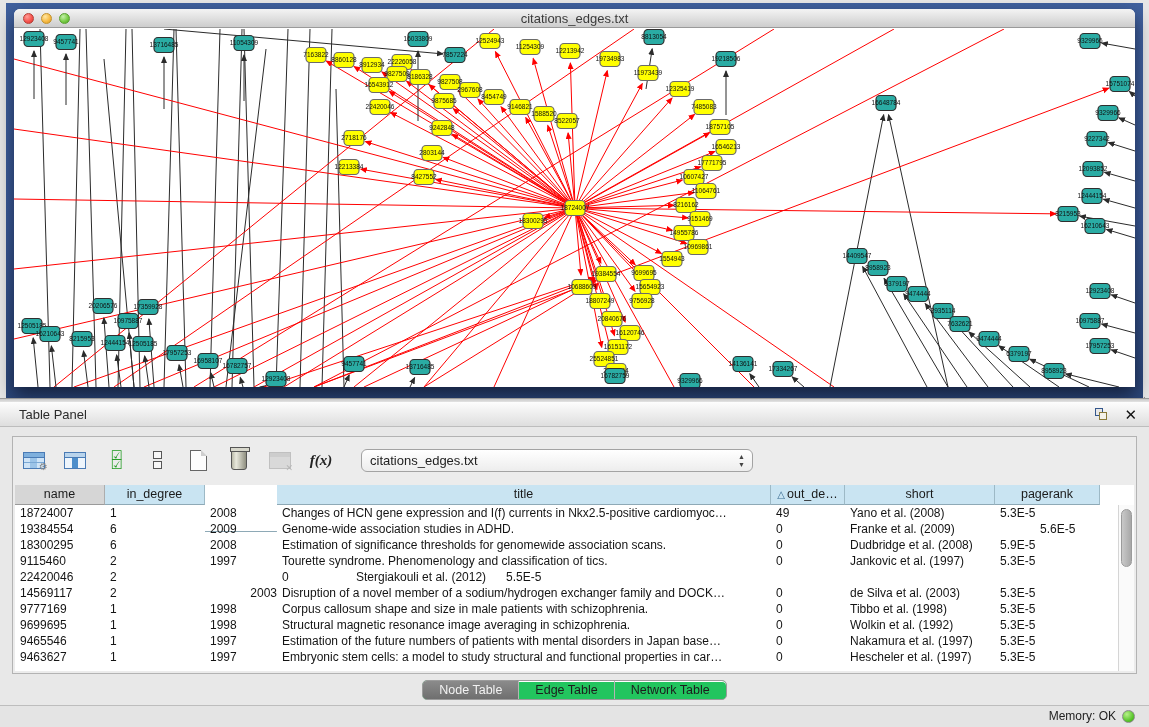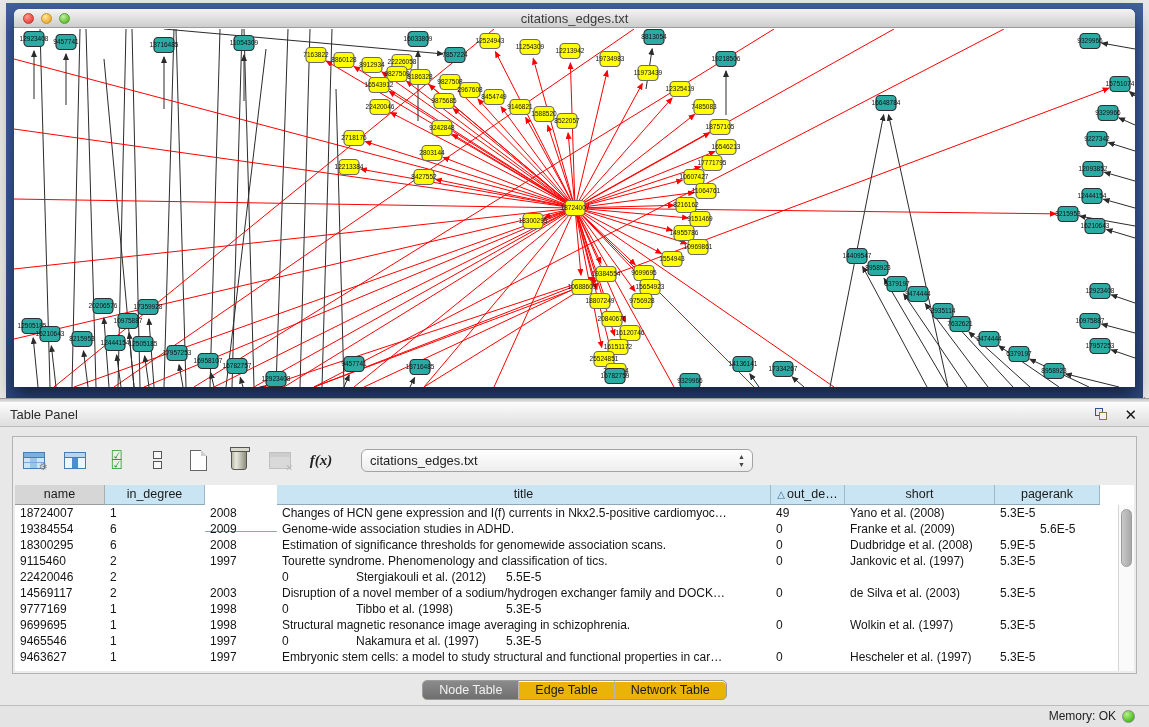--- a/index.html
+++ b/index.html
@@ -32,21 +32,21 @@
   .tl.grn   { left:45px; background:radial-gradient(circle at 35% 30%,#c3f0a9,#73c940 60%,#4f9e28); border:1px solid #59a132;}
   .canvas { position:absolute; left:0; top:20px; width:1121px; height:358px; background:#fff; overflow:hidden; }
   .canvas svg { display:block; }
   
   .splitter { position:absolute; left:0; top:398px; width:1149px; height:4px;
     background:linear-gradient(180deg,#c9c9c9,#e3e3e3); border-top:1px solid #9a9a9a;}
   
   .table-panel { position:absolute; left:0; top:402px; width:1149px; height:325px; background:#e8e8e8; }
   .tp-header { height:25px; background:linear-gradient(180deg,#fdfdfd,#dedede);
     border-bottom:1px solid #bdbdbd; position:relative; }
-  .tp-header .tp-title { font-size:13px; color:#2b2b2b; line-height:25px; padding-left:10px; }
+  .tp-header .tp-title { font-size:13px; color:#2b2b2b; line-height:25px; padding-left:19px; }
   .float-ic { position:absolute; right:40px; top:6px; width:14px; height:13px; cursor:pointer; }
   .float-ic .sq1 { position:absolute; left:0; top:0; width:8px; height:8px; border:1px solid #33568c; background:#e8e8e8;}
   .float-ic .sq2 { position:absolute; left:4px; top:4px; width:8px; height:8px; border:1px solid #8a7a3a; background:#f4f2ea;}
   .close-ic { position:absolute; right:12px; top:4px; font-size:15px; font-weight:bold; color:#111; cursor:pointer;}
   
   .tbox { position:absolute; left:12px; top:34px; width:1125px; height:238px;
     border:1px solid #b3b3b3; background:#ececec; }
   .toolbar { position:absolute; left:6px; top:4px; height:38px; display:flex; align-items:center; gap:11px;}
   .tbtn { width:30px; height:30px; display:flex; align-items:center; justify-content:center; cursor:pointer;}
   .combo { margin-left:14px; width:392px; height:23px; border:1px solid #a3a3a3; border-radius:6px;
@@ -62,21 +62,21 @@
   .hcell.gray { background:#d6d6d6; border-right:1px solid #adadad; border-bottom:1px solid #9a9a9a;}
   .sort-tri { color:#3d6f94; font-size:10px; margin-right:2px;}
   .trow { display:flex; height:16px; font-size:12px; color:#141414; cursor:default;}
   .tcell { padding:1px 0 0 5px; white-space:nowrap; overflow:hidden; flex:none;}
   .vscroll { position:absolute; right:0; top:20px; bottom:0; width:16px; background:#fafafa; border-left:1px solid #d5d5d5;}
   .vthumb { position:absolute; left:2px; top:4px; width:11px; height:58px; border-radius:6px;
     background:linear-gradient(90deg,#c9c9c9,#a8a8a8); border:1px solid #9b9b9b; cursor:pointer;}
   
   .tabs { position:absolute; left:0; right:0; top:278px; display:flex; justify-content:center;}
   .seg { display:flex; border:1px solid #9b9b9b; border-radius:5px; overflow:hidden; height:20px;
-    background:#eab308; box-shadow:inset 0 1px 0 #fff;}
+    background:#22c55e; box-shadow:inset 0 1px 0 #fff;}
   .seg-btn { font-size:12.5px; line-height:19px; padding:0 16px; color:#1c1c1c; border-right:1px solid #b5b5b5; cursor:pointer;}
   .seg-btn:last-child { border-right:none; }
   .seg-btn.active { background:linear-gradient(180deg,#8b8b8b,#6f6f6f); color:#f2f2f2; }
   
   .statusbar { position:absolute; left:0; bottom:0; width:1149px; height:22px;
     border-top:1px solid #bdbdbd; background:#e4e4e4; }
   .mem { position:absolute; right:14px; top:3px; display:flex; align-items:center; gap:6px;
     font-size:12px; color:#222; cursor:pointer;}
   .mem-dot { width:13px; height:13px; border-radius:50%;
     background:radial-gradient(circle at 35% 30%,#b8f08a,#54c427 65%,#3d9a18); border:1px solid #8a8a8a;}
@@ -564,47 +564,49 @@
             <div class="tcell" style="width: 90px;">22420046</div>
             <div class="tcell" style="width: 100px;">2</div>
             <div class="tcell" style="width: 72px; margin-top: 24px;">2012</div>
             <div class="tcell" style="width: 74px;">0</div>
             <div class="tcell" style="width: 150px;">Stergiakouli et al. (2012)</div>
             <div class="tcell" style="width: 105px;">5.5E-5</div>
           </div>
           <div class="trow">
             <div class="tcell" style="width: 90px;">14569117</div>
             <div class="tcell" style="width: 100px;">2</div>
-            <div class="tcell" style="width: 72px;">2003</div>
+            <div class="tcell" style="width: 72px; text-align: right;">2003</div>
             <div class="tcell" style="width: 494px;">Disruption of a novel member of a sodium/hydrogen exchanger family and DOCK…</div>
             <div class="tcell" style="width: 74px;">0</div>
             <div class="tcell" style="width: 150px;">de Silva et al. (2003)</div>
             <div class="tcell" style="width: 105px;">5.3E-5</div>
           </div>
           <div class="trow">
             <div class="tcell" style="width: 90px;">9777169</div>
             <div class="tcell" style="width: 100px;">1</div>
             <div class="tcell" style="width: 72px;">1998</div>
+            <div class="tcell" style="width: 494px;">Corpus callosum shape and size in male patients with schizophrenia.</div>
             <div class="tcell" style="width: 74px;">0</div>
             <div class="tcell" style="width: 150px;">Tibbo et al. (1998)</div>
             <div class="tcell" style="width: 105px;">5.3E-5</div>
           </div>
           <div class="trow">
             <div class="tcell" style="width: 90px;">9699695</div>
             <div class="tcell" style="width: 100px;">1</div>
             <div class="tcell" style="width: 72px;">1998</div>
             <div class="tcell" style="width: 494px;">Structural magnetic resonance image averaging in schizophrenia.</div>
             <div class="tcell" style="width: 74px;">0</div>
-            <div class="tcell" style="width: 150px;">Wolkin et al. (1997)</div>
+            <div class="tcell" style="width: 150px;">Wolkin et al. (1992)</div>
             <div class="tcell" style="width: 105px;">5.3E-5</div>
           </div>
           <div class="trow">
             <div class="tcell" style="width: 90px;">9465546</div>
             <div class="tcell" style="width: 100px;">1</div>
             <div class="tcell" style="width: 72px;">1997</div>
+            <div class="tcell" style="width: 494px;">Estimation of the future numbers of patients with mental disorders in Japan base…</div>
             <div class="tcell" style="width: 74px;">0</div>
             <div class="tcell" style="width: 150px;">Nakamura et al. (1997)</div>
             <div class="tcell" style="width: 105px;">5.3E-5</div>
           </div>
           <div class="trow">
             <div class="tcell" style="width: 90px;">9463627</div>
             <div class="tcell" style="width: 100px;">1</div>
             <div class="tcell" style="width: 72px;">1997</div>
             <div class="tcell" style="width: 494px;">Embryonic stem cells: a model to study structural and functional properties in car…</div>
             <div class="tcell" style="width: 74px;">0</div>

